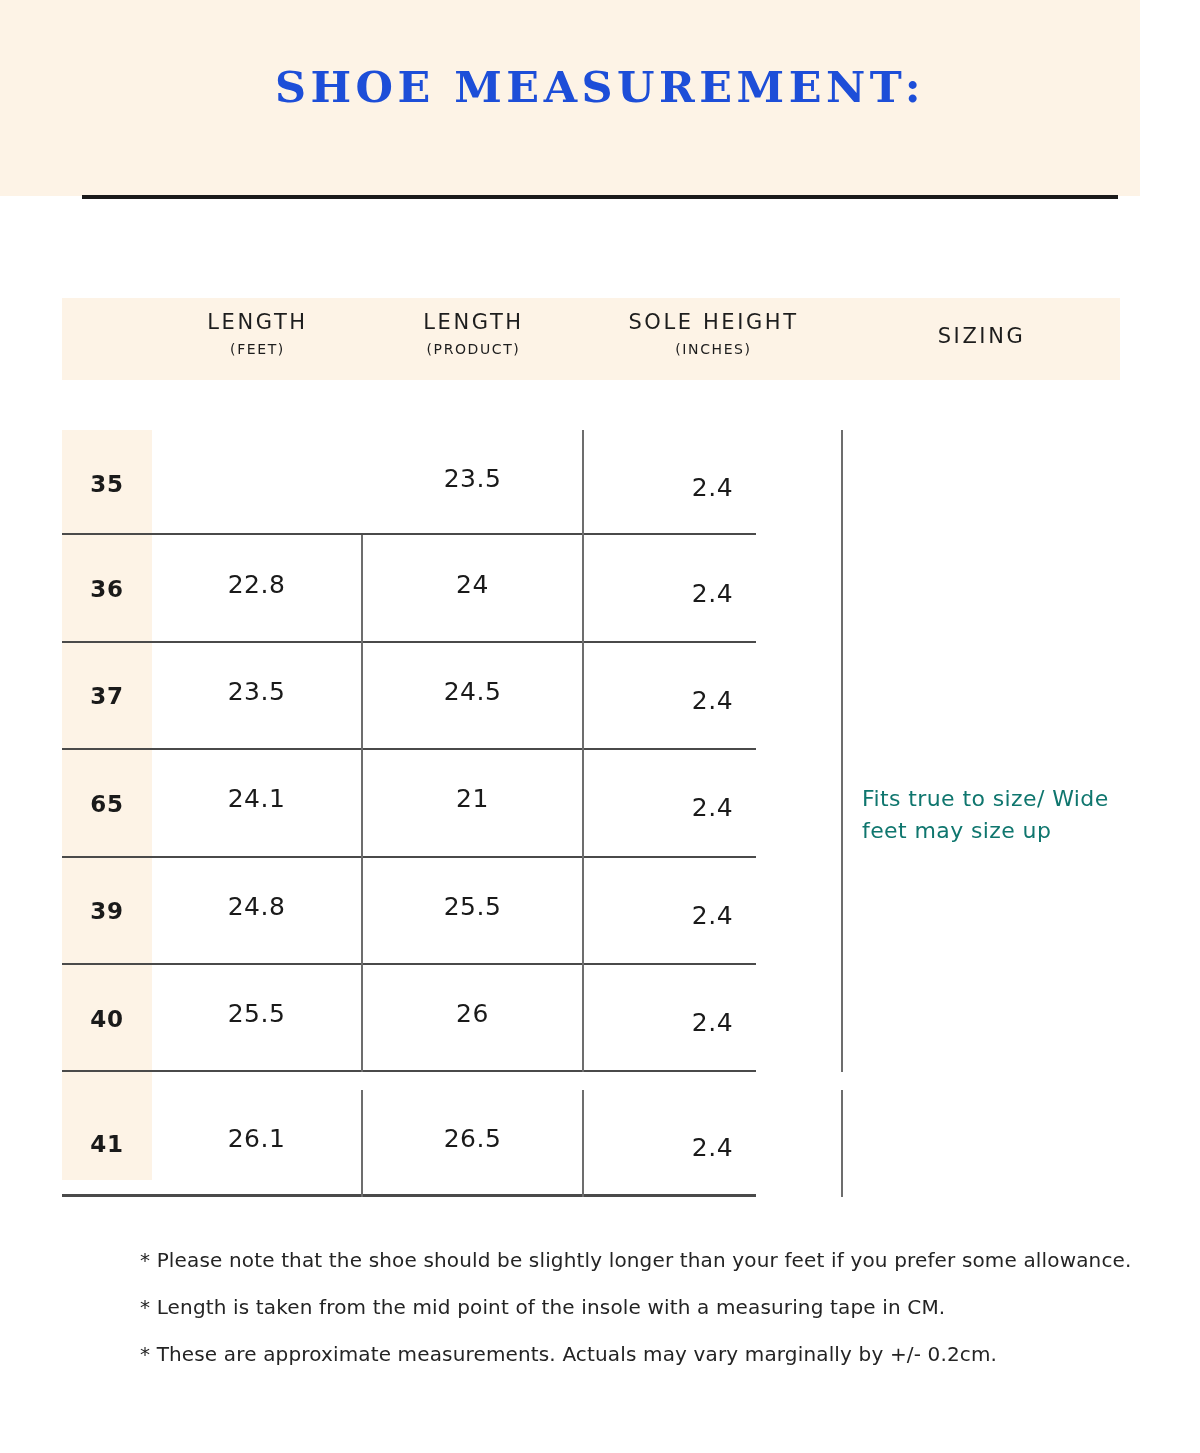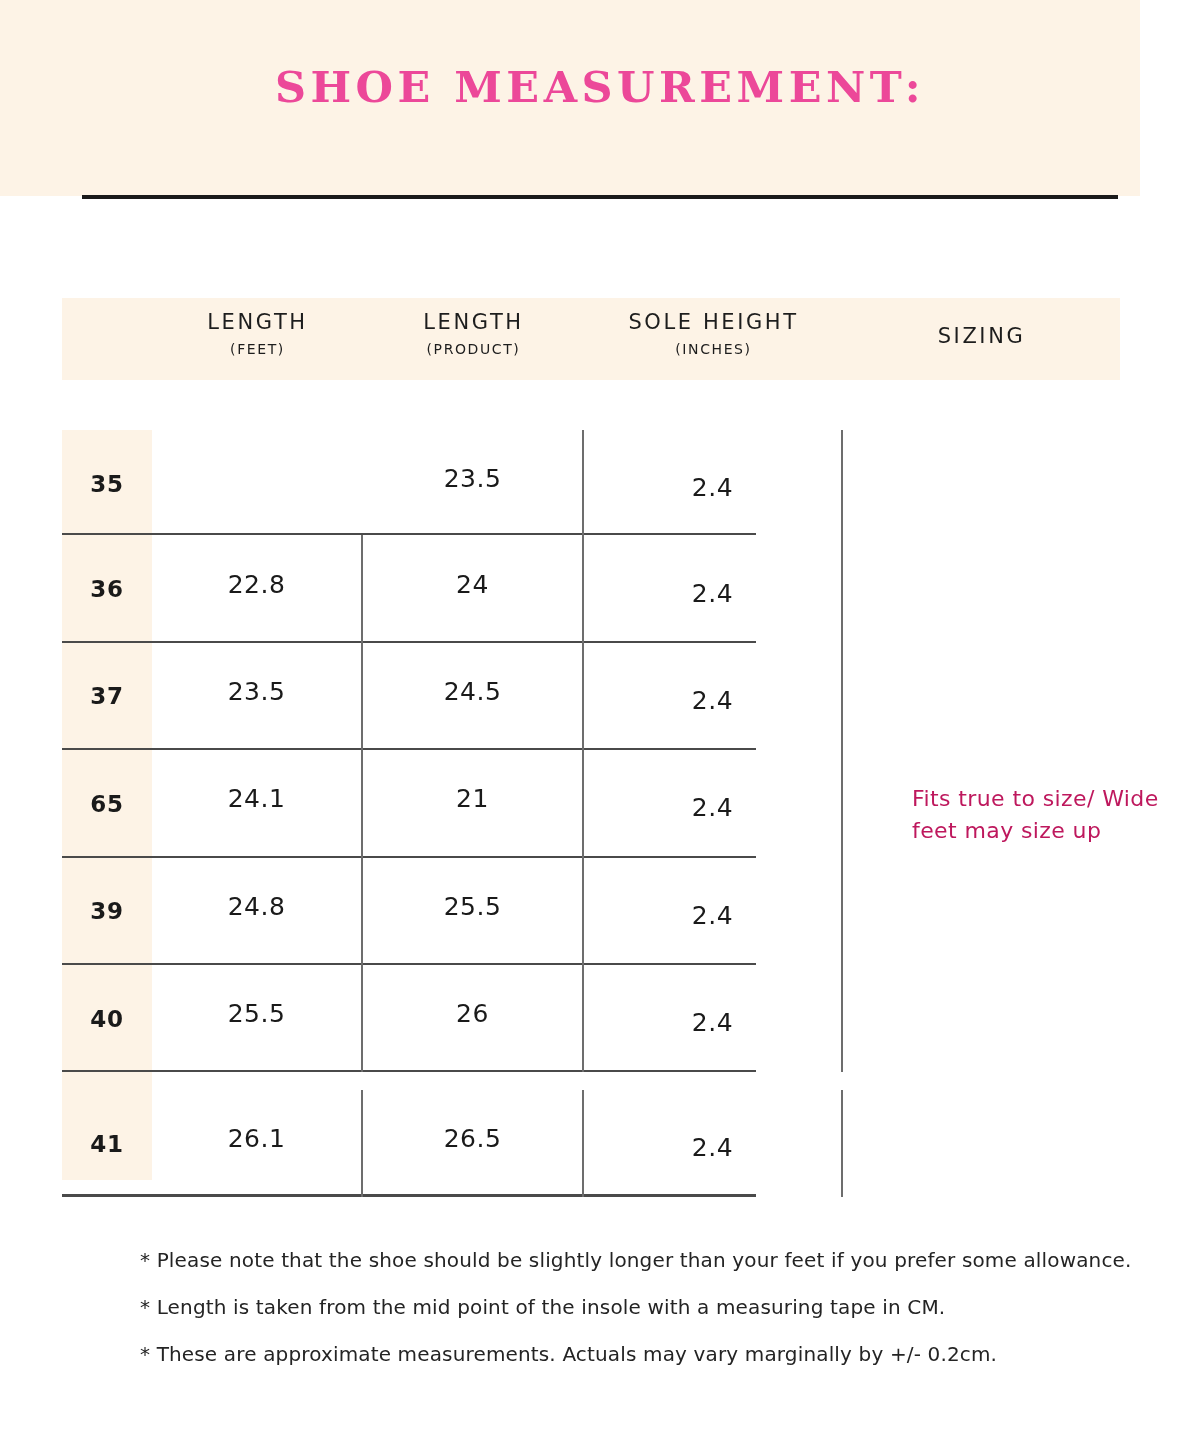--- a/index.html
+++ b/index.html
@@ -28,21 +28,21 @@
   .title-text {
     position: absolute;
     left: 0;
     top: 62px;
     width: 1200px;
     text-align: center;
     font-family: "DejaVu Serif", serif;
     font-weight: bold;
     font-size: 43px;
     letter-spacing: 4.5px;
-    color: #ec4899;
+    color: #1d4ed8;
     white-space: nowrap;
   }
   .title-rule {
     position: absolute;
     left: 82px;
     top: 195px;
     width: 1036px;
     height: 4px;
     background: #1a1a1a;
   }
@@ -143,26 +143,26 @@
   .c-sole {
     left: 522px;
     width: 259px;
     border-right: 2px solid #6d6d6d;
     padding-top: 8px;
   }
 
   
   .sizing-note {
     position: absolute;
-    left: 912px;
+    left: 862px;
     top: 783px;
     width: 260px;
     font-size: 22px;
     line-height: 32px;
-    color: #be185d;
+    color: #0f766e;
     letter-spacing: 0.4px;
   }
 
   
   .footnotes {
     position: absolute;
     left: 140px;
     top: 1248px;
     width: 990px;
   }

